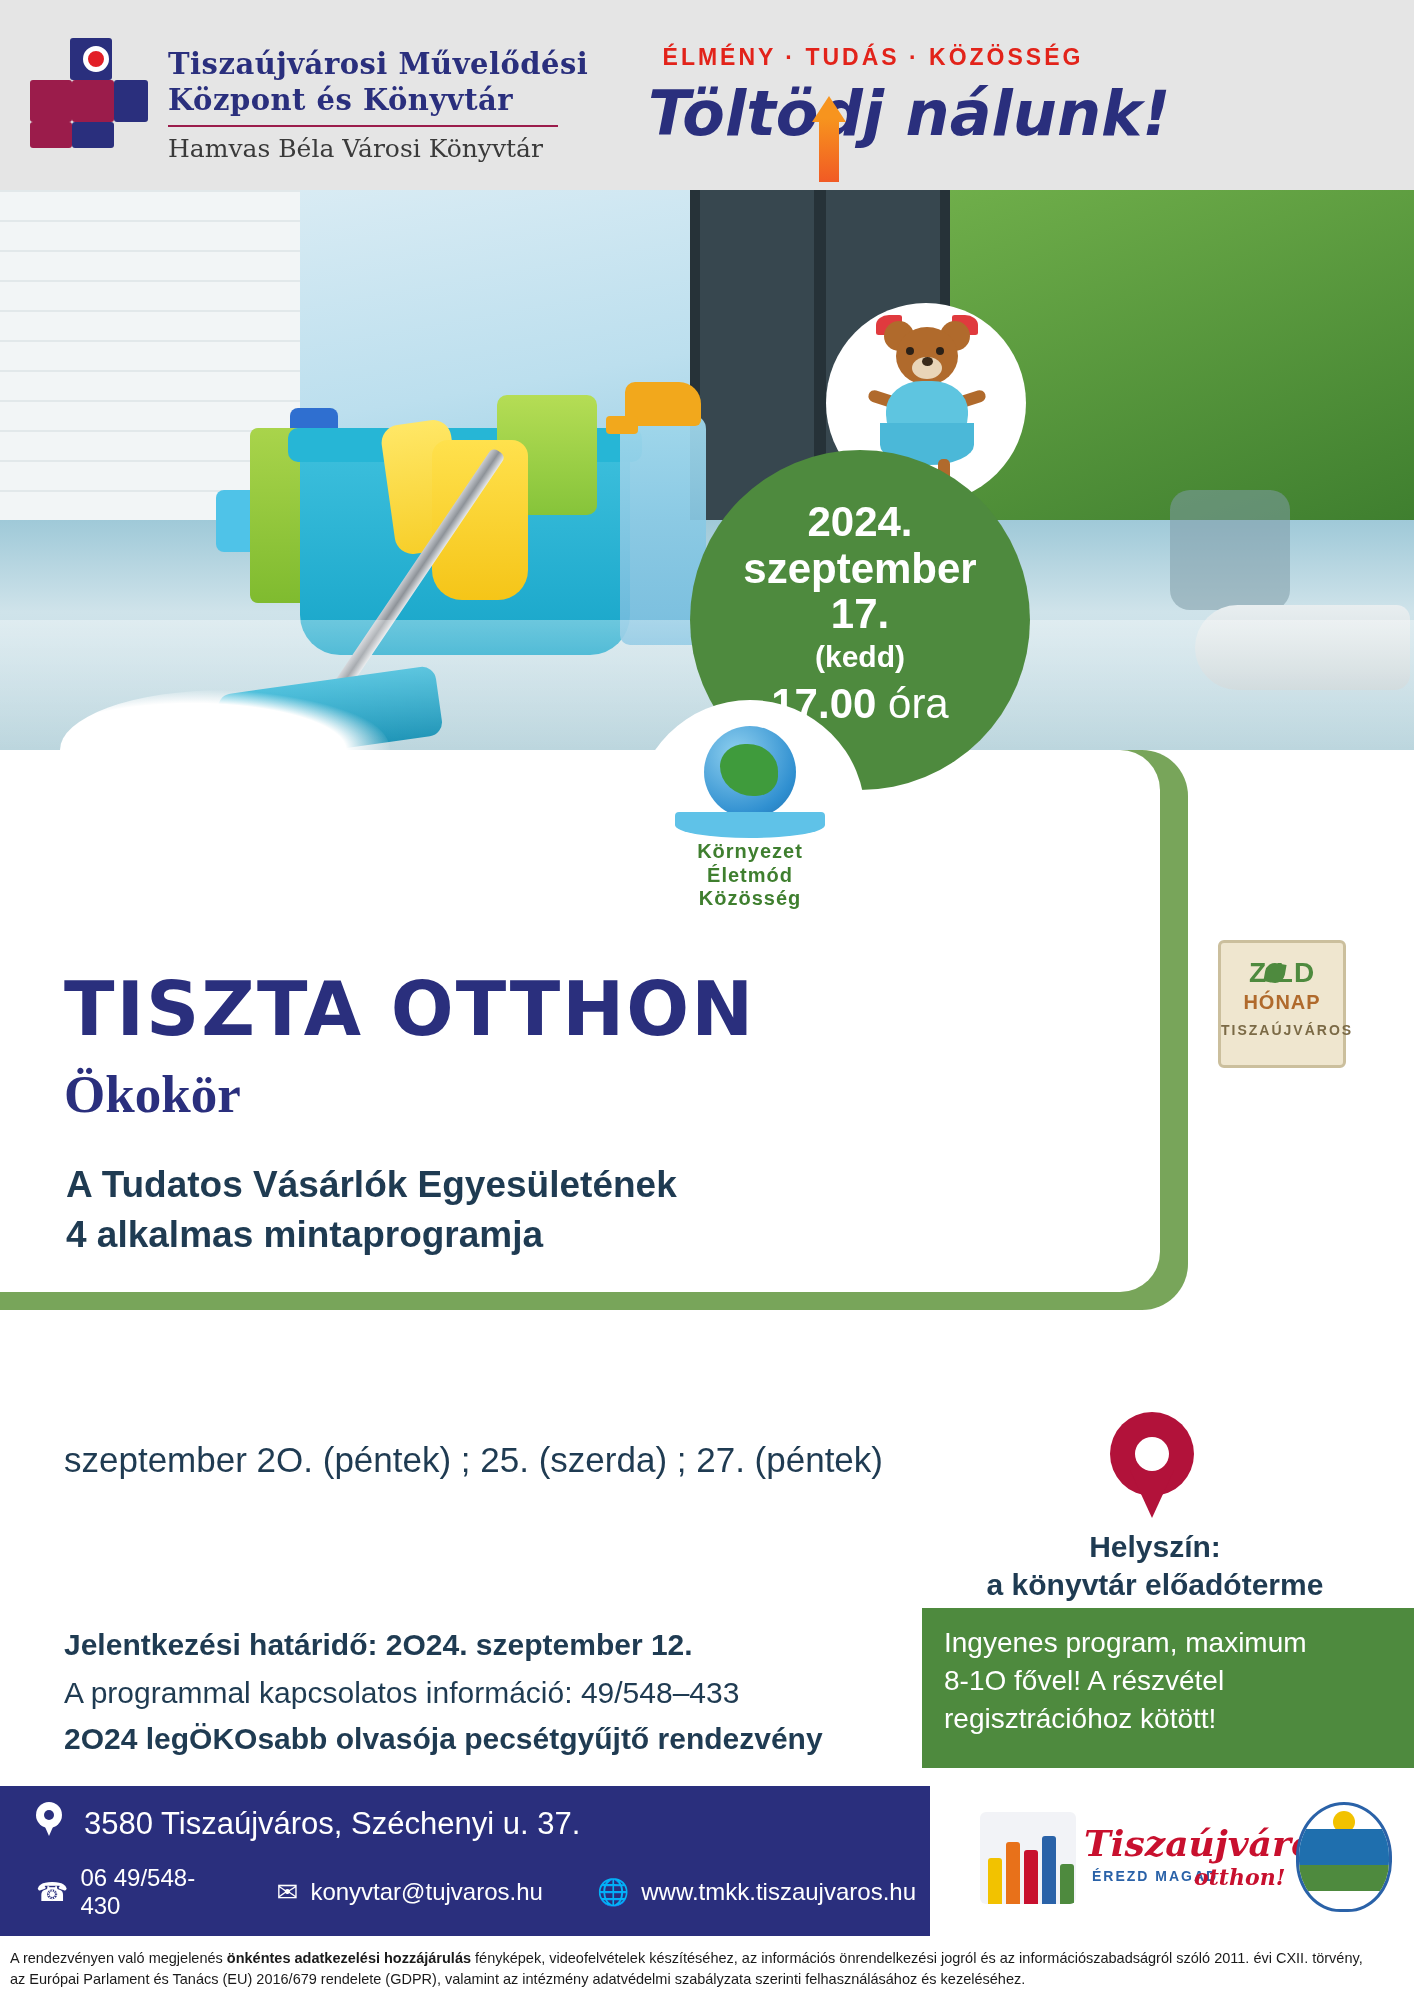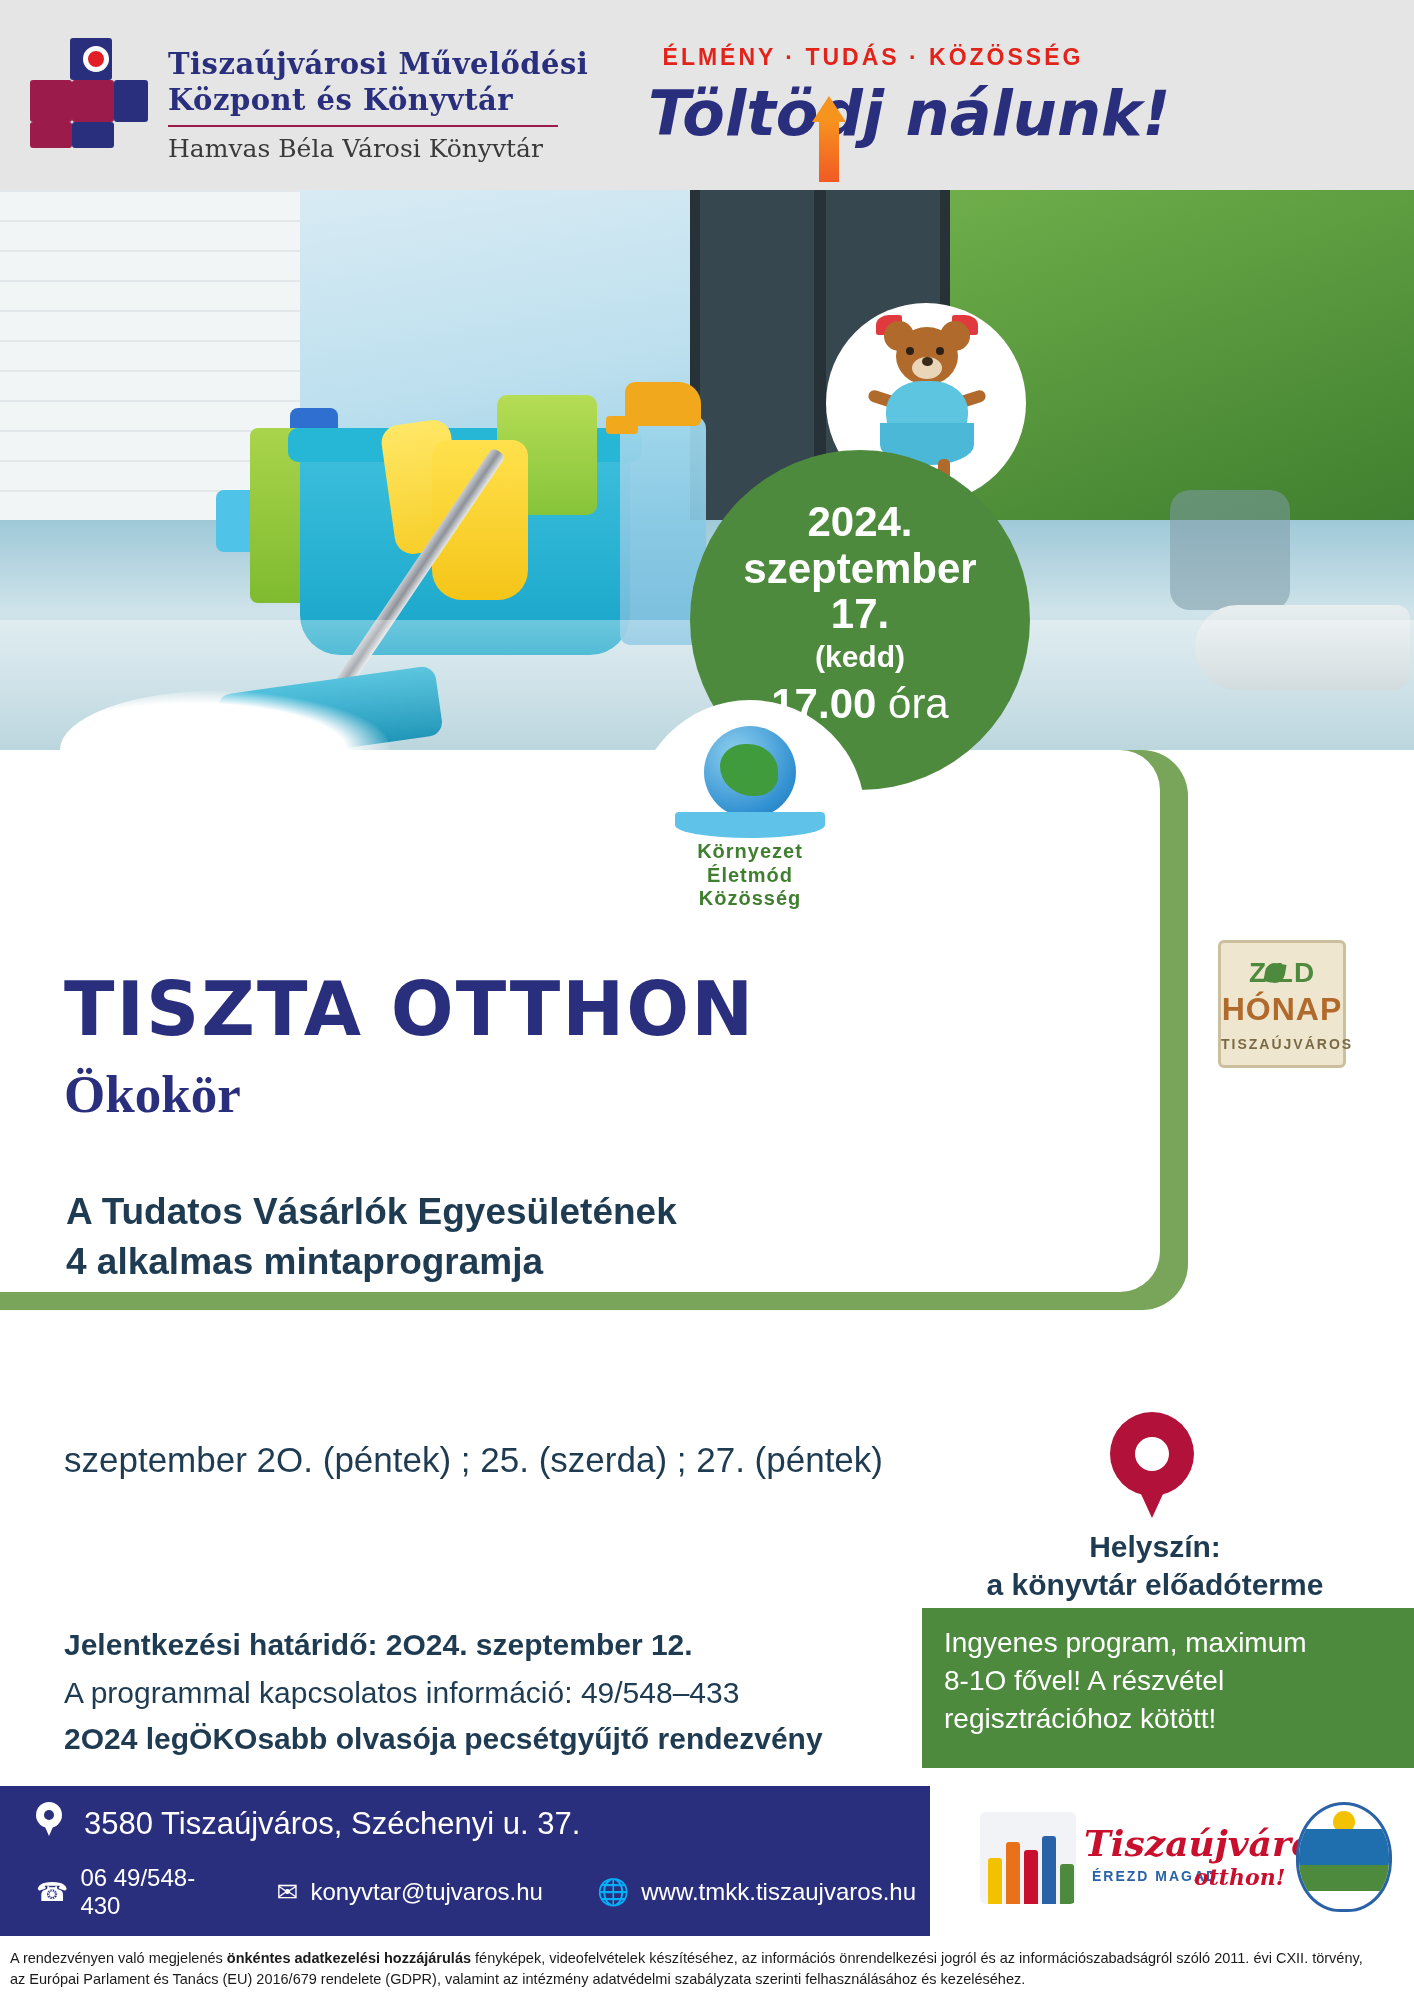--- a/index.html
+++ b/index.html
@@ -377,36 +377,35 @@
     margin-top: 16px;
   }
   .title-desc {
     position: absolute;
     left: 66px; top: 1160px;
     width: 1000px;
     font-weight: bold;
     font-size: 37px;
     line-height: 1.35;
     color: #1f3b52;
-    margin-top: 27px;
   }
 
   
   .zold-badge {
     position: absolute;
     left: 1218px; top: 940px;
     width: 128px; height: 128px;
     background: #efe6cf;
     border: 3px solid #cbbf9d;
     border-radius: 6px;
     text-align: center;
     padding-top: 14px;
   }
   .zb-l1 { font-weight: bold; font-size: 28px; color: #4e8a3e; letter-spacing: 1px; }
-  .zb-l2 { font-weight: bold; font-size: 32px; color: #b06a2c; letter-spacing: 1px; margin-top: 2px; }
+  .zb-l2 { font-weight: bold; font-size: 20px; color: #b06a2c; letter-spacing: 1px; margin-top: 2px; }
   .zb-l3 { font-weight: bold; font-size: 14px; color: #7b6a46; letter-spacing: 2px; margin-top: 8px; }
   .zb-leaf {
     position: absolute; left: 44px; top: 20px; width: 20px; height: 20px;
     background: #4e8a3e; border-radius: 50% 0 50% 0; transform: rotate(10deg);
   }
 
   
   .info-heading {
     position: absolute;
     left: 64px; top: 1378px;

